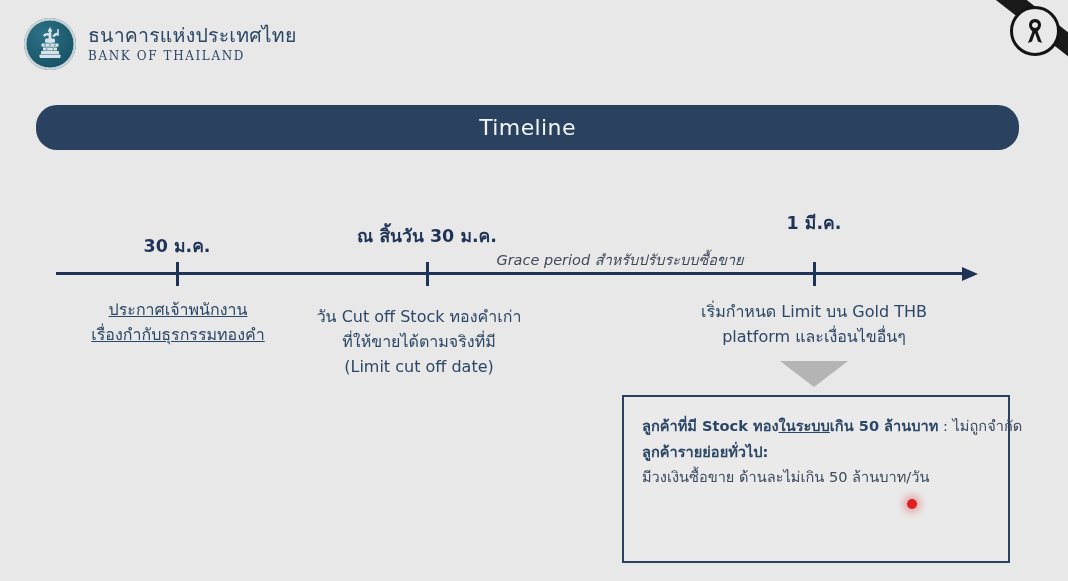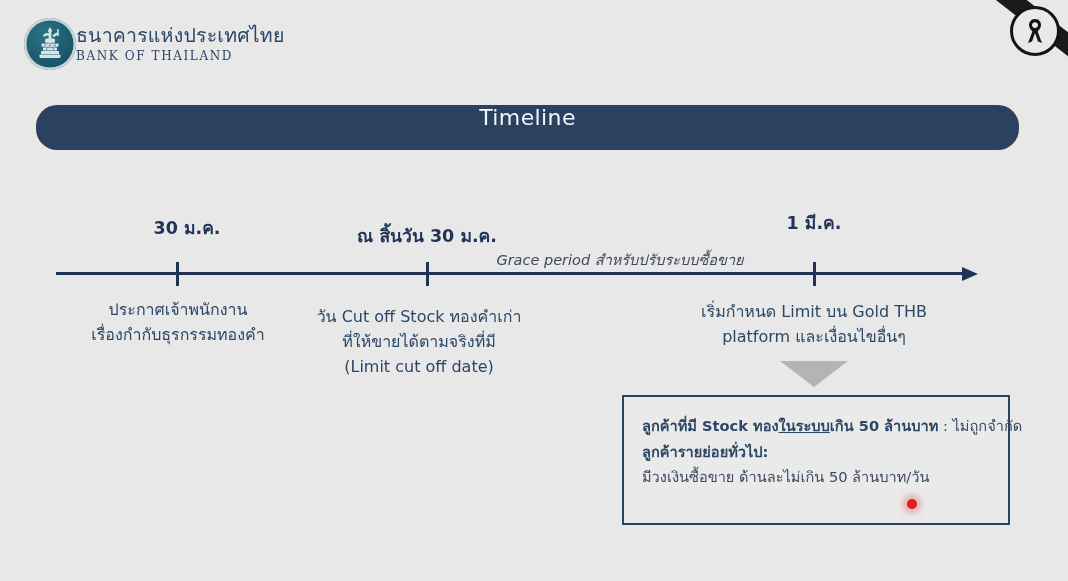--- a/index.html
+++ b/index.html
@@ -5,40 +5,40 @@
   html,body{margin:0;padding:0;}
   body{
     width:1068px;height:581px;
     background:#e8e8e8;
     font-family:"DejaVu Sans","Liberation Sans",sans-serif;
     overflow:hidden;position:relative;
   }
   .stage{position:absolute;inset:0;}
 
   
-  .logo-wrap{position:absolute;left:24px;top:18px;display:flex;align-items:center;gap:0;}
+  .logo-wrap{position:absolute;left:24px;top:18px;display:flex;align-items:center;gap:12px;}
   .seal{width:52px;height:52px;border-radius:50%;
         background:radial-gradient(circle at 38% 32%, #2d7287 0%, #1d5a6e 55%, #16485a 100%);
         position:relative;box-shadow:inset 0 0 0 2px #cfd9dd;}
   .seal svg{position:absolute;left:0;top:0;}
   .brand-th{color:#2c4766;font-size:19.5px;letter-spacing:.2px;line-height:1.15;}
   .brand-en{color:#2c4766;font-family:"DejaVu Serif","Liberation Serif",serif;
             font-size:12px;letter-spacing:1.6px;line-height:1.2;margin-top:1px;}
 
   
   .corner{position:absolute;right:0;top:0;width:100px;height:72px;overflow:hidden;}
   .corner .band{position:absolute;width:160px;height:19px;background:#1a1a1a;
                 transform:rotate(38deg);left:-13px;top:9px;}
   .corner .badge{position:absolute;right:8px;top:6px;width:44px;height:44px;border-radius:50%;
                  background:#e9e9e9;border:3px solid #141414;
                  display:flex;align-items:center;justify-content:center;}
 
   
   .titlebar{position:absolute;left:36px;top:105px;width:983px;height:45px;
-            background:#2a4260;display:flex;justify-content:center;border-radius:21px;}
+            background:#2a4260;display:flex;align-items:center;justify-content:center;border-radius:21px;}
   .titlebar span{color:#f2f5f8;font-size:22px;letter-spacing:.4px;}
 
   
   .axis{position:absolute;left:56px;top:272px;width:908px;height:3px;background:#1f3357;}
   .arrowhead{position:absolute;left:962px;top:267px;width:0;height:0;
              border-top:7px solid transparent;border-bottom:7px solid transparent;
              border-left:16px solid #1f3357;}
   .tick{position:absolute;width:3px;height:24px;background:#1f3357;top:262px;}
 
   .date-lbl{position:absolute;color:#1f3357;font-size:17.5px;font-weight:bold;
@@ -48,21 +48,21 @@
 
   .desc{position:absolute;color:#2c4766;font-size:16px;line-height:1.55;
         text-align:center;transform:translateX(-50%);white-space:nowrap;}
 
   
   .tri{position:absolute;width:0;height:0;
        border-left:34px solid transparent;border-right:34px solid transparent;
        border-top:26px solid #b4b4b4;}
 
   
-  .infobox{position:absolute;left:622px;top:395px;width:388px;height:130px;
+  .infobox{position:absolute;left:622px;top:395px;width:388px;height:168px;
            border:2px solid #2a4260;background:#eaeaea;box-sizing:border-box;
            padding:16px 16px 0 18px;}
   .infobox p{margin:0;color:#2c4766;font-size:14.6px;line-height:1.75;white-space:nowrap;}
   .infobox b{font-weight:bold;}
   .infobox u{text-decoration:underline;}
   .infobox .light{color:#3b4a60;}
 
   
   .clickdot{position:absolute;width:10px;height:10px;border-radius:50%;
             background:#e02020;box-shadow:0 0 7px 4px rgba(224,32,32,.32);}
@@ -119,27 +119,27 @@
     <span>Timeline</span>
   </div>
 
   <div class="axis"></div>
   <div class="arrowhead"></div>
 
   <div class="tick" style="left:176px;"></div>
   <div class="tick" style="left:426px;"></div>
   <div class="tick" style="left:813px;"></div>
 
-  <div class="date-lbl" style="left:177px;top:214px;margin-left:10px;">30 ม.ค.</div>
+  <div class="date-lbl" style="left:177px;top:232px;">30 ม.ค.</div>
   <div class="date-lbl" style="left:427px;top:222px;">ณ สิ้นวัน 30 ม.ค.</div>
   <div class="date-lbl" style="left:814px;top:209px;">1 มี.ค.</div>
 
   <div class="grace" style="left:620px;top:248px;">Grace period สำหรับปรับระบบซื้อขาย</div>
 
-  <div class="desc" style="left:178px;top:298px;">
+  <div class="desc" style="left:178px;top:298px;text-decoration:underline;">
     <div>ประกาศเจ้าพนักงาน</div>
     <div>เรื่องกำกับธุรกรรมทองคำ</div>
   </div>
 
   <div class="desc" style="left:419px;top:298px;margin-top:7px;">
     <div>วัน Cut off Stock ทองคำเก่า</div>
     <div>ที่ให้ขายได้ตามจริงที่มี</div>
     <div>(Limit cut off date)</div>
   </div>
 

